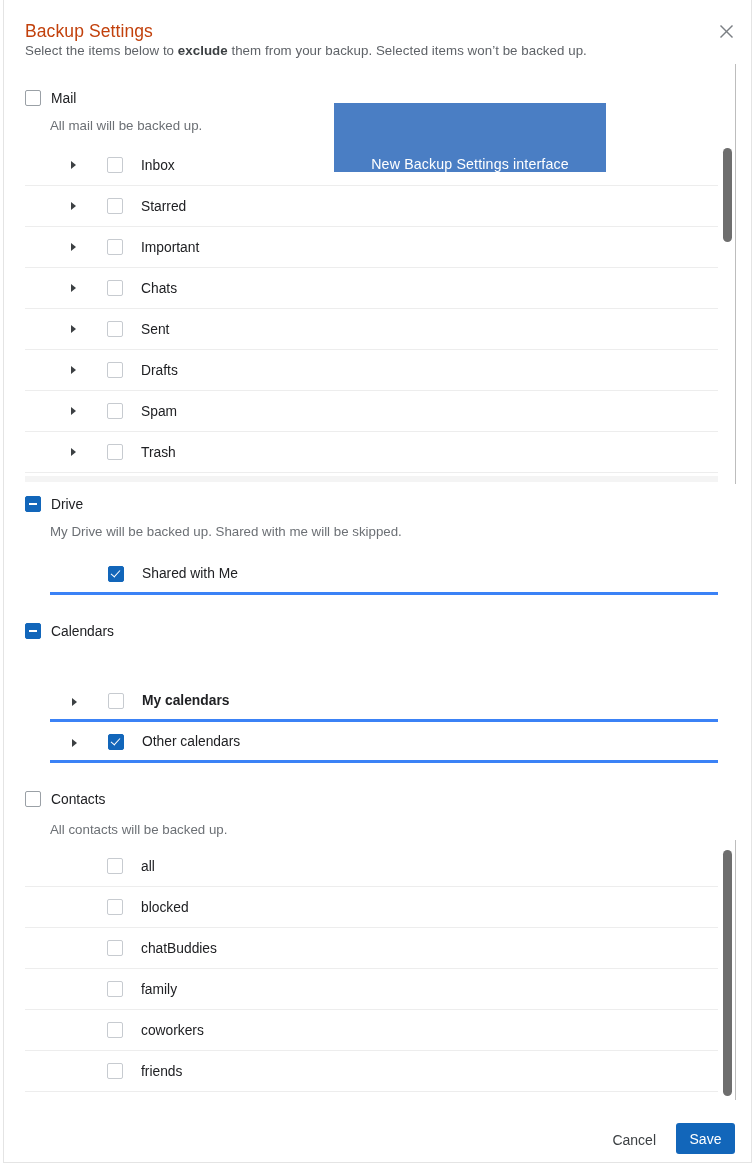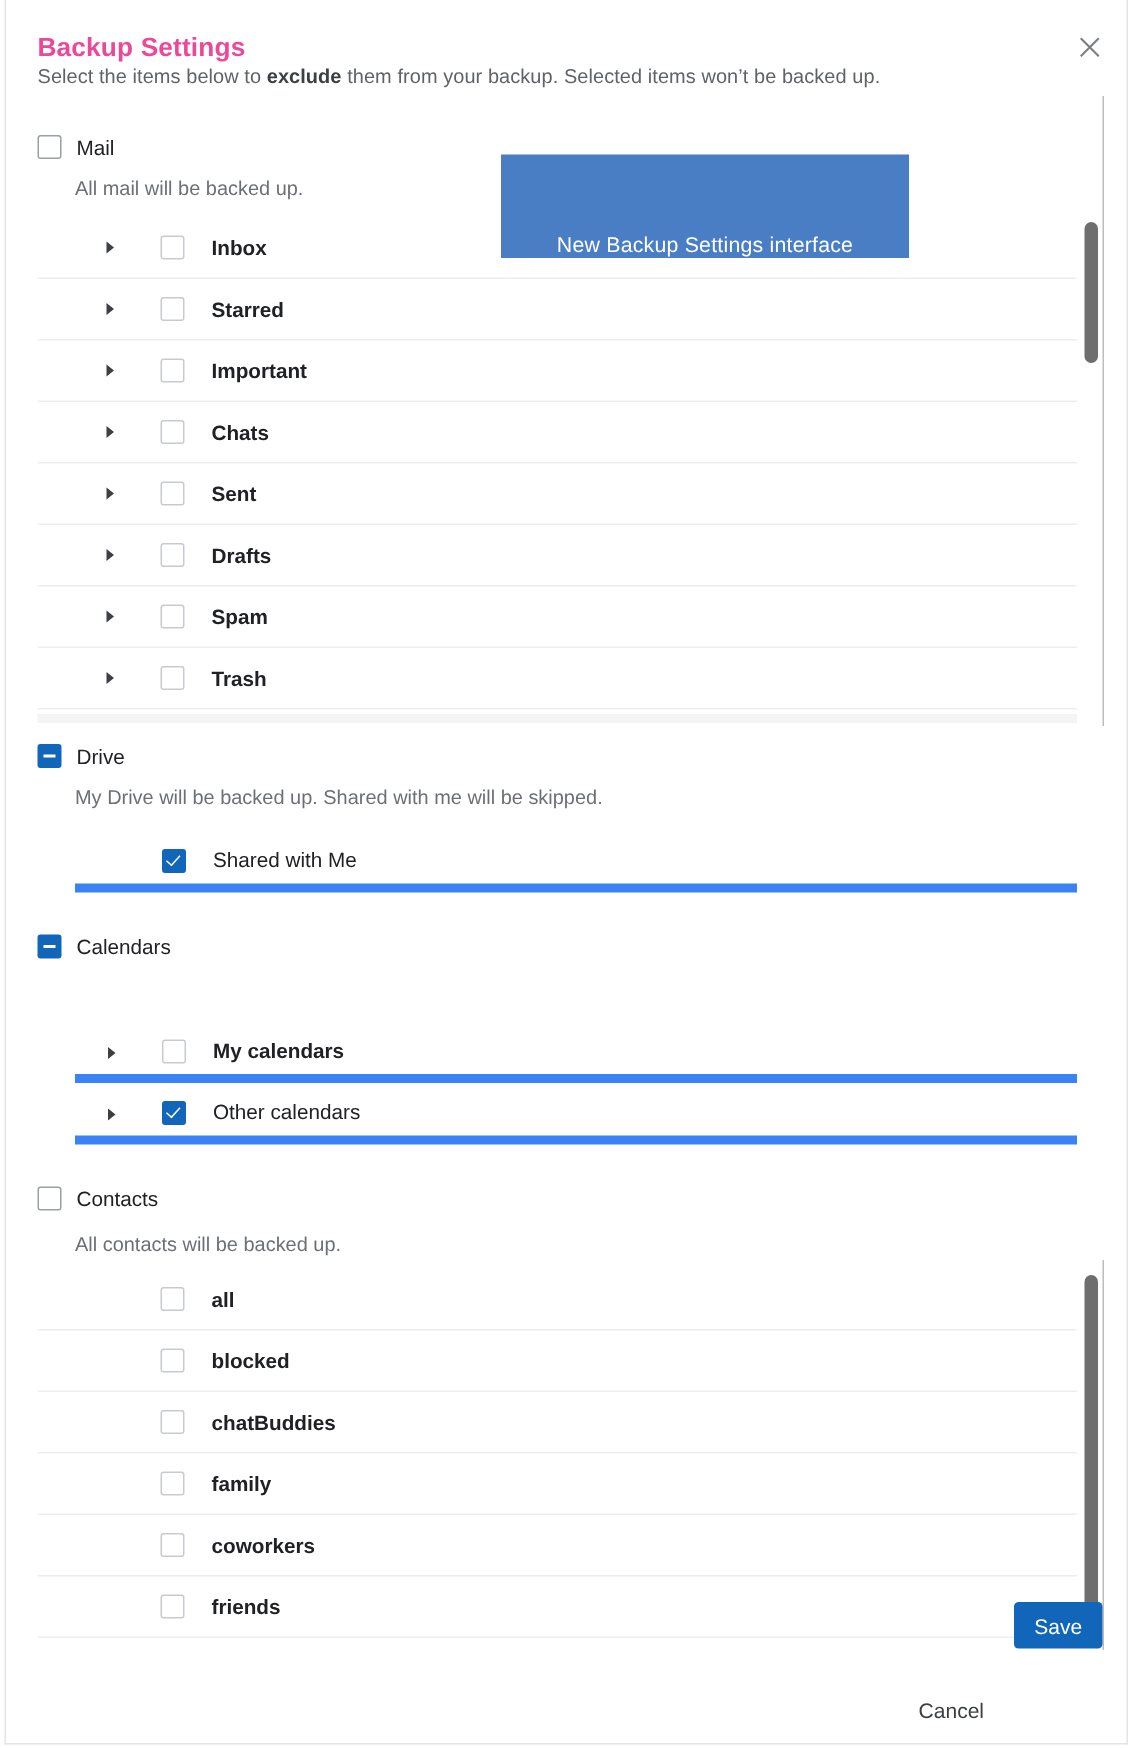--- a/index.html
+++ b/index.html
@@ -27,22 +27,22 @@
     box-sizing: border-box;
     overflow: hidden;
   }
 
   
   .dlg-title {
     position: absolute;
     left: 21px;
     top: 21px;
     font-size: 17.5px;
-    font-weight: bold;
-    color: #ec4899;
+    font-weight: normal;
+    color: #c2410c;
     letter-spacing: 0.1px;
   }
   .close-btn {
     position: absolute;
     right: 12px;
     top: 18px;
     width: 26px;
     height: 26px;
     cursor: pointer;
     display: flex;
@@ -144,21 +144,20 @@
     border-left: 5px solid #3c4043;
     border-top: 4px solid transparent;
     border-bottom: 4px solid transparent;
   }
   .row .cb { position: absolute; left: 82px; }
   .row .rlbl {
     position: absolute;
     left: 116px;
     font-size: 13.8px;
     color: #202124;
-    font-weight: bold;
   }
 
   
   #mail-list {
     top: 145px;
     width: 693px;
     height: 331px;
   }
   #mail-bottom-band {
     position: absolute;
@@ -175,21 +174,21 @@
     width: 693px;
     height: 249px;
   }
 
   
   .sub-row {
     position: absolute;
     left: 46px;
     width: 668px;
     height: 41px;
-    border-bottom: 6px solid #3b82f6;
+    border-bottom: 3px solid #3b82f6;
     box-sizing: border-box;
     cursor: pointer;
   }
   .sub-row .arrow {
     position: absolute;
     left: 22px;
     top: 17px;
     width: 0;
     height: 0;
     border-left: 5px solid #3c4043;
@@ -251,21 +250,21 @@
     color: #3c4043;
     background: transparent;
     border: none;
     padding: 7px 10px;
     cursor: pointer;
     font-family: inherit;
   }
   .btn-save {
     position: absolute;
     right: 16px;
-    top: 1068px;
+    top: 1123px;
     width: 59px;
     height: 31px;
     background: #1266ba;
     color: #ffffff;
     font-size: 14px;
     border: none;
     border-radius: 3px;
     cursor: pointer;
     font-family: inherit;
   }

